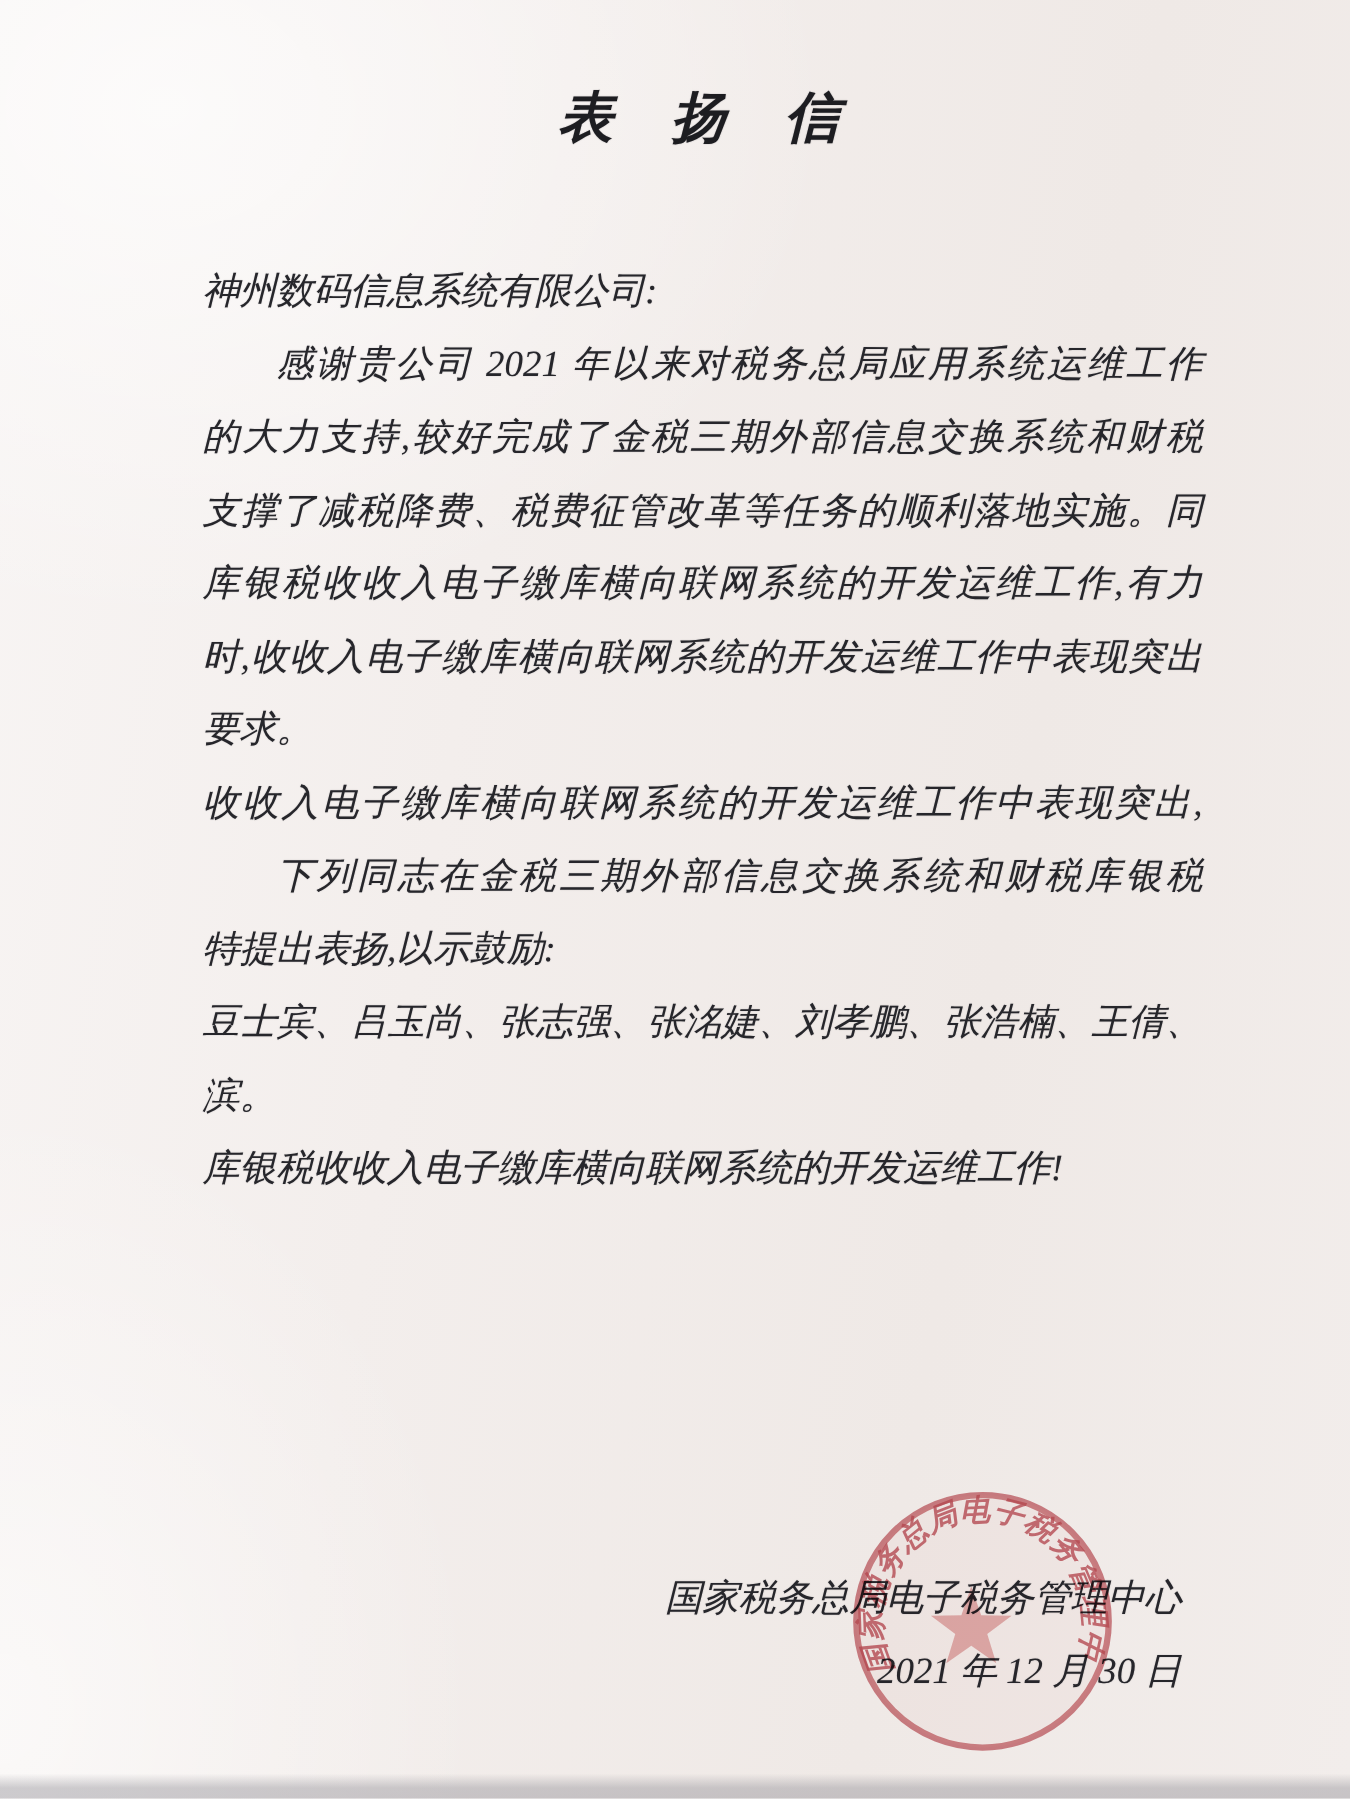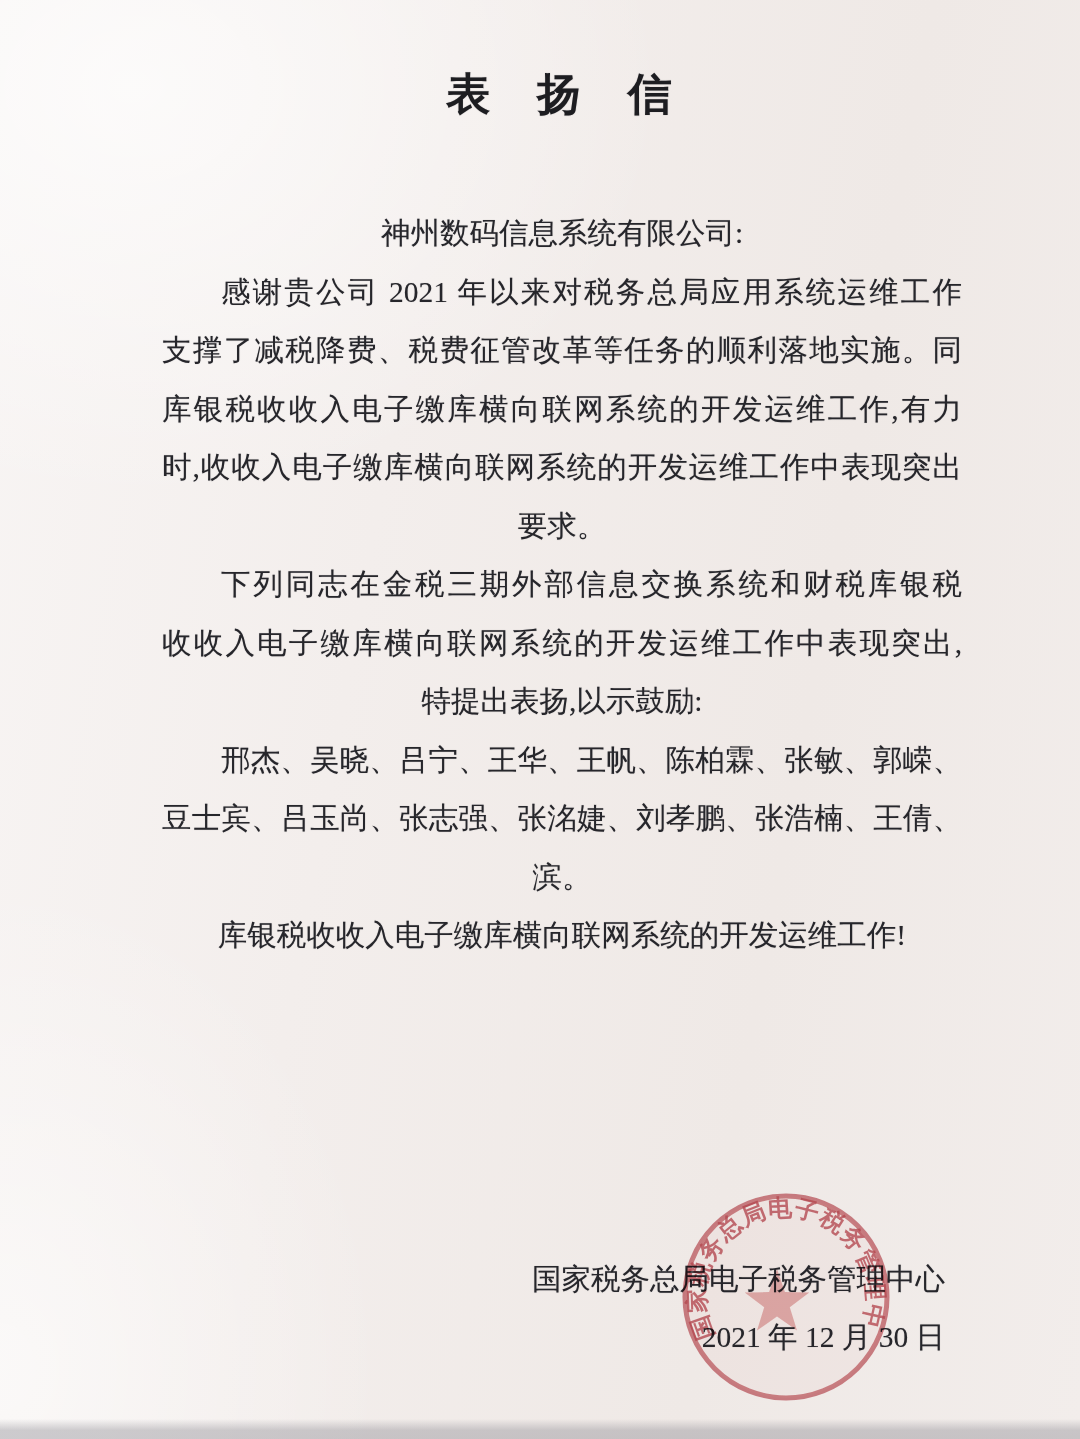--- a/index.html
+++ b/index.html
@@ -11,20 +11,21 @@
   .page {
     position: relative;
     width: 1080px;
     height: 1439px;
     color: #26262b;
     background:
       linear-gradient(to bottom, rgba(0,0,0,0) 98.6%, rgba(150,148,155,0.45) 99.4%, rgba(120,118,128,0.35) 100%),
       radial-gradient(ellipse 900px 700px at 12% 6%, rgba(255,255,255,0.65), rgba(255,255,255,0) 60%),
       radial-gradient(ellipse 700px 900px at 0% 95%, rgba(255,255,255,0.55), rgba(255,255,255,0) 55%),
       linear-gradient(100deg, #f8f5f4 0%, #f3eeec 35%, #efe9e6 70%, #f2edeb 100%);
+    font-style: italic;
   }
   .doc-title {
     position: absolute;
     left: 140px;
     top: 58px;
     width: 840px;
     height: 74px;
     line-height: 74px;
     text-align: center;
     font-size: 44px;
@@ -39,21 +40,21 @@
     left: 162px;
     top: 204px;
     width: 800px;
     font-size: 29.5px;
     text-shadow: 0 0 1px rgba(40,40,48,0.32);
   }
   .line {
     height: 58.5px;
     line-height: 58.5px;
     white-space: nowrap;
-    text-align: center;
+    text-align: left;
   }
   .line.j {
     text-align: justify;
     text-align-last: justify;
     text-justify: inter-character;
   }
   .line.i { text-indent: 2em; }
   .sign-block {
     position: absolute;
     right: 135px;
@@ -94,28 +95,28 @@
 </head>
 <body>
 
 <div class="page">
 
   <div class="doc-title">表 扬 信</div>
 
   <div class="body-block">
     <div class="line">神州数码信息系统有限公司:</div>
     <div class="line j i">感谢贵公司 2021 年以来对税务总局应用系统运维工作</div>
+    <div class="line j">的大力支持,较好完成了金税三期外部信息交换系统和财税</div>
     <div class="line j">支撑了减税降费、税费征管改革等任务的顺利落地实施。同</div>
     <div class="line j">库银税收收入电子缴库横向联网系统的开发运维工作,有力</div>
     <div class="line j">时,收收入电子缴库横向联网系统的开发运维工作中表现突出</div>
     <div class="line">要求。</div>
+    <div class="line j">收收入电子缴库横向联网系统的开发运维工作中表现突出,</div>
     <div class="line j i">下列同志在金税三期外部信息交换系统和财税库银税</div>
-    <div class="line j">收收入电子缴库横向联网系统的开发运维工作中表现突出,</div>
     <div class="line">特提出表扬,以示鼓励:</div>
-    <div class="line j i">邢杰、吴晓、吕宁、王华、王帆、陈柏霖、张敏、郭嵘、</div>
     <div class="line j">豆士宾、吕玉尚、张志强、张洺婕、刘孝鹏、张浩楠、王倩、</div>
     <div class="line">滨。</div>
     <div class="line">库银税收收入电子缴库横向联网系统的开发运维工作!</div>
   </div>
 
   <div class="sign-block">
     <div class="sign-org">国家税务总局电子税务管理中心</div>
     <div class="sign-date">2021 年 12 月 30 日</div>
   </div>
 

